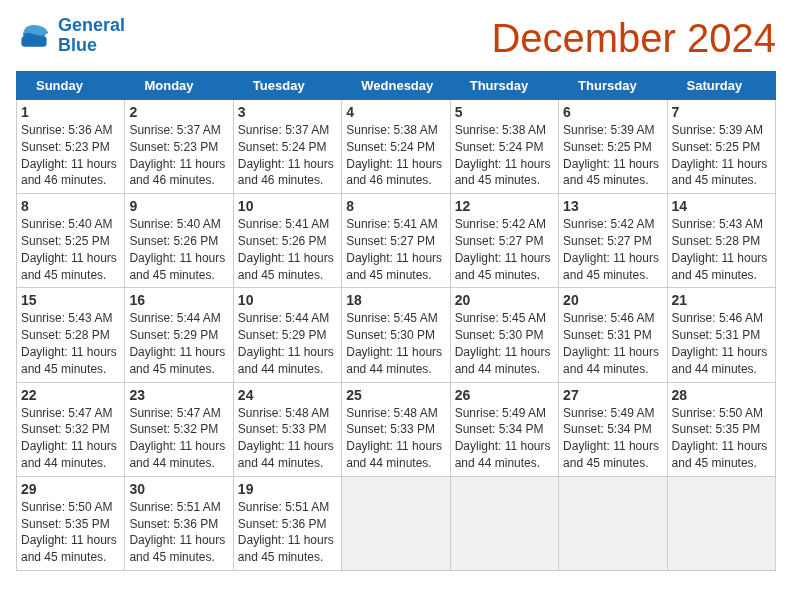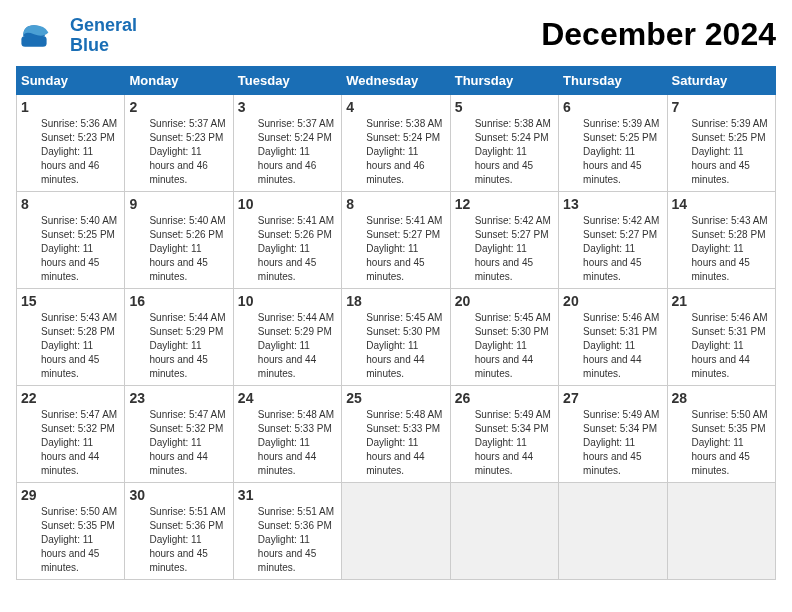--- a/index.html
+++ b/index.html
@@ -12,58 +12,58 @@
     }
     .header {
       display: flex;
       justify-content: space-between;
       align-items: flex-start;
       margin-bottom: 10px;
     }
     .logo {
       display: flex;
       align-items: center;
-      gap: 18px;
+      gap: 6px;
     }
     .logo-text {
       font-size: 18px;
       font-weight: bold;
       line-height: 1.1;
       color: #333;
     }
     .logo-text span {
       color: #1a6eb5;
     }
     .logo-icon {
       width: 36px;
       height: 36px;
     }
     .title-block {
       text-align: right;
     }
     .month-title {
-      font-size: 32px;
-      font-weight: bold;
-      color: #000000;
+      font-size: 40px;
+      font-weight: normal;
+      color: #c2410c;
     }
     .location {
       font-size: 14px;
       color: #555;
     }
     table {
       width: 100%;
       border-collapse: collapse;
       table-layout: fixed;
     }
     th {
       background: #1a6eb5;
       color: #fff;
       font-size: 13px;
       font-weight: bold;
-      padding: 6px 4px;
+      padding: 6px 19px;
       text-align: left;
       border: 1px solid #1a6eb5;
     }
     td {
       border: 1px solid #ccc;
       vertical-align: top;
       padding: 4px 4px;
       font-size: 10.5px;
       color: #333;
       height: 80px;
@@ -72,24 +72,23 @@
     td.empty {
       background: #f0f0f0;
     }
     .day-num {
       font-size: 14px;
       font-weight: bold;
       display: block;
       margin-bottom: 2px;
     }
     .day-info {
-      font-size: 10px;
+      font-size: 12px;
       line-height: 1.4;
       color: #333;
-      margin-left: 20px;
     }
   </style>
 </head>
 <body>
 
 <div class="header">
   <div class="logo">
     <svg class="logo-icon" viewBox="0 0 40 40" xmlns="http://www.w3.org/2000/svg">
       <path d="M8 20 Q8 8 20 8 Q32 8 32 20" fill="#1a6eb5"></path>
       <path d="M20 8 Q32 8 36 16 Q30 22 20 18 Q10 14 8 20 Q8 8 20 8Z" fill="#4a9fd4"></path>
@@ -360,21 +359,21 @@
       </td>
         <td>
         <span class="day-num">30</span>
         <div class="day-info">
           Sunrise: 5:51 AM<br>
           Sunset: 5:36 PM<br>
           Daylight: 11 hours and 45 minutes.
         </div>
       </td>
         <td>
-        <span class="day-num">31</span>
+        <span class="day-num">19</span>
         <div class="day-info">
           Sunrise: 5:51 AM<br>
           Sunset: 5:36 PM<br>
           Daylight: 11 hours and 45 minutes.
         </div>
       </td>
         <td class="empty"></td>
         <td class="empty"></td>
         <td class="empty"></td>
         <td class="empty"></td>

